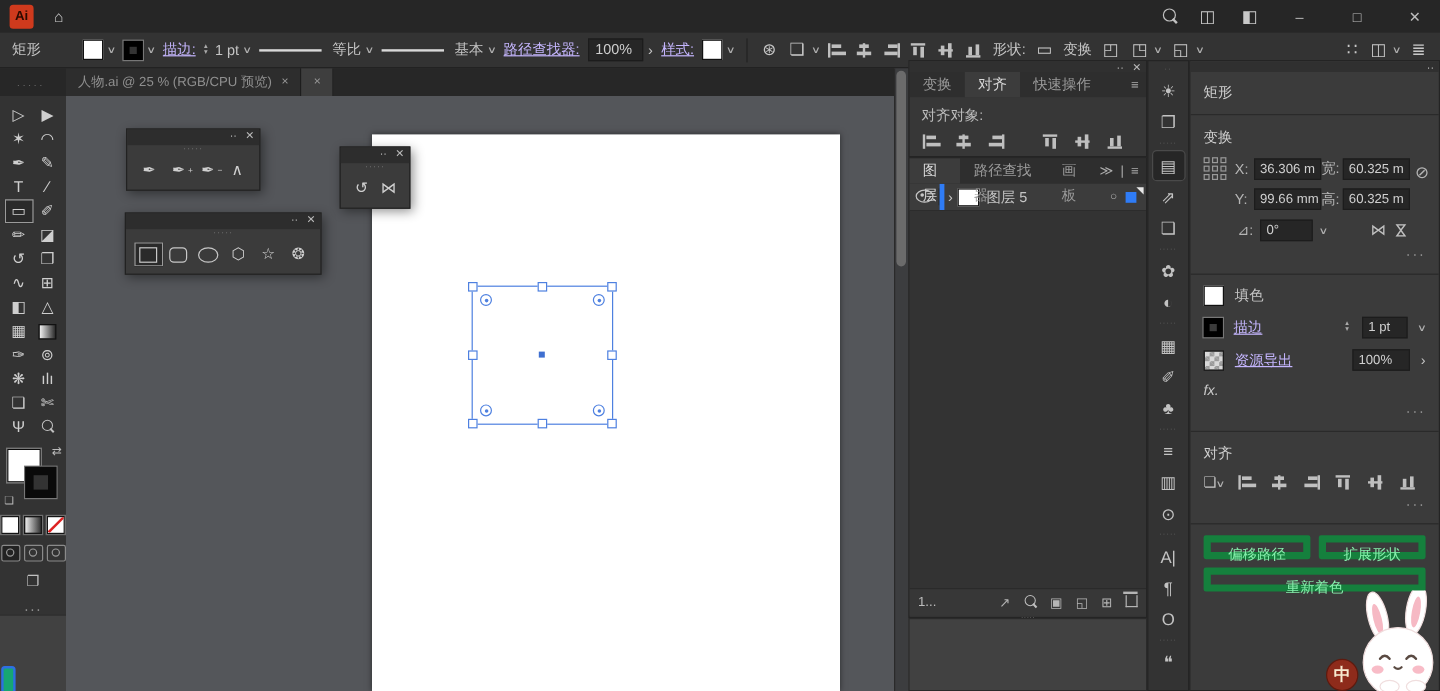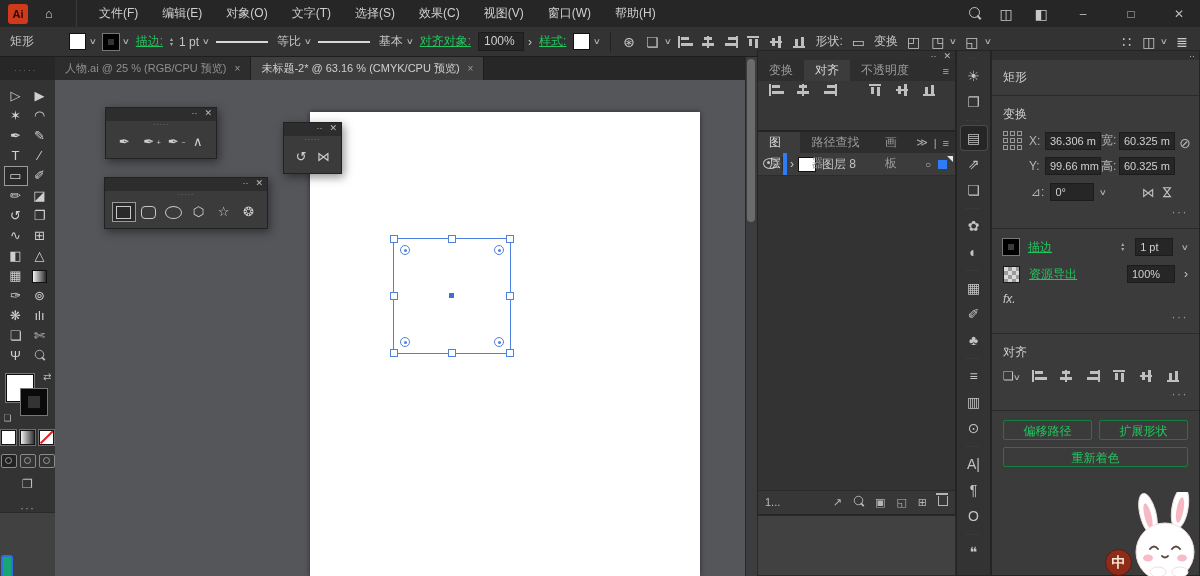--- a/index.html
+++ b/index.html
@@ -12,21 +12,21 @@
   #ailogo{width:20px;height:20px;margin:0 8px 0 8px;border-radius:3px;background:#cf3a1d;color:#2b0a00;font-weight:bold;font-size:11px;display:flex;align-items:center;justify-content:center;}
   .mbtn{width:26px;text-align:center;font-size:13px;color:#cfcfcf;}
   #menus{display:flex;margin-left:14px;border-left:1px solid #3a3a3a;padding-left:10px;}
   .menu-item{padding:0 12px;line-height:27px;color:#cfcfcf;}
   #mb-right{margin-left:auto;display:flex;align-items:center;gap:18px;padding-right:6px;}
   .winbtn{width:30px;text-align:center;color:#bdbdbd;font-size:12px;}
   .magico{display:inline-block;width:9px;height:9px;border:1.7px solid #c0c0c0;border-radius:50%;position:relative;}
   .magico::after{content:"";position:absolute;width:1.8px;height:5px;background:#c0c0c0;left:8px;top:7px;transform:rotate(-45deg);}
   
   #controlbar{left:0;top:27px;width:1200px;height:30px;background:#333333;border-bottom:1px solid #1e1e1e;display:flex;align-items:center;gap:7px;padding-left:10px;box-sizing:border-box;}
-  .link{text-decoration:underline;color:#22c55e;}
+  .link{text-decoration:underline;color:#c4b5fd;}
   .dd{font-size:8px;color:#b0b0b0;transform:scaleX(1.4);display:inline-block;}
   .swatch{width:15px;height:15px;background:#fff;border:1px solid #111;display:inline-block;}
   .swatch.stroke-sw{background:transparent;border:5px solid #000;width:6px;height:6px;box-shadow:0 0 0 1px #777;}
   .field{background:#262626;border:1px solid #1c1c1c;color:#cfcfcf;padding:1px 5px;height:15px;line-height:15px;}
   .stepper{display:inline-flex;flex-direction:column;font-size:6px;color:#aaa;line-height:5px;margin-right:2px;}
   .lineprev{display:inline-block;width:52px;height:2px;background:#d8d8d8;margin-right:5px;}
   .cbgroup{display:flex;align-items:center;gap:4px;}
   .cbicon{font-size:14px;color:#c8c8c8;padding:0 2px;}
   .sep{width:1px;height:20px;background:#222;margin:0 3px;}
   .alico{display:inline-block;width:16px;height:14px;}
@@ -129,47 +129,36 @@
   .tfield{background:#262626;border:1px solid #1c1c1c;height:16px;line-height:16px;padding:0 4px;color:#d0d0d0;font-size:11px;white-space:nowrap;overflow:hidden;}
   .refgrid{display:grid;grid-template-columns:repeat(3,5px);grid-template-rows:repeat(3,5px);gap:2px;}
   .refgrid i{border:1px solid #9a9a9a;}
   #chaincol{position:absolute;right:8px;margin-top:-40px;font-size:14px;color:#b5b5b5;}
   #anglerow{display:flex;align-items:center;gap:6px;margin-top:8px;}
   .flip{font-size:13px;color:#c0c0c0;}
   .flipv{display:inline-block;transform:rotate(90deg);}
   .approw{display:flex;align-items:center;gap:9px;margin:9px 0;}
   .checker{width:15px;height:15px;border:1px solid #1a1a1a;background-image:linear-gradient(45deg,#9a9a9a 25%,transparent 25%,transparent 75%,#9a9a9a 75%),linear-gradient(45deg,#9a9a9a 25%,#d9d9d9 25%,#d9d9d9 75%,#9a9a9a 75%);background-size:8px 8px;background-position:0 0,4px 4px;}
   .fx{font-style:italic;color:#c8c8c8;margin-top:4px;}
-  .qbtn{display:block;background:transparent;border:1px solid #15803d;border-radius:2px;color:#22c55e;font-size:12px;height:20px;line-height:18px;text-align:center;font-family:inherit;}
+  .qbtn{display:block;background:transparent;border:6px solid #15803d;border-radius:2px;color:#86efac;font-size:12px;height:20px;line-height:18px;text-align:center;font-family:inherit;}
   #qrow1{display:flex;gap:7px;margin-bottom:7px;}
   #qrow1 .qbtn{flex:1;}
   .qfull{width:100%;margin-bottom:7px;}
   
   #imebadge{left:1105px;top:549px;width:25px;height:25px;border-radius:50%;background:#8e2b1b;border:1px solid #5e1a0e;color:#f7ead0;font-weight:bold;font-size:14px;display:flex;align-items:center;justify-content:center;}
   #rabbit{left:1128px;top:492px;width:74px;height:84px;}
 </style>
 </head>
 <body>
 
 <div id="app">
 
   <div id="menubar" class="abs">
     <div id="ailogo">Ai</div>
     <div class="mbtn">⌂</div>
-    <div id="menus">
-        <span class="menu-item">文件(F)</span>
-        <span class="menu-item">编辑(E)</span>
-        <span class="menu-item">对象(O)</span>
-        <span class="menu-item">文字(T)</span>
-        <span class="menu-item">选择(S)</span>
-        <span class="menu-item">效果(C)</span>
-        <span class="menu-item">视图(V)</span>
-        <span class="menu-item">窗口(W)</span>
-        <span class="menu-item">帮助(H)</span>
-      </div>
     <div id="mb-right">
       <span><i class="magico"></i></span>
       <span class="cbicon">◫</span>
       <span class="cbicon">◧</span>
       <span class="winbtn">–</span>
       <span class="winbtn">□</span>
       <span class="winbtn">✕</span>
     </div>
   </div>
 
@@ -195,21 +184,21 @@
     <span class="cbgroup">
         <i class="lineprev"></i>
         <span>等比</span>
         <span class="dd">∨</span>
       </span>
     <span class="cbgroup">
         <i class="lineprev"></i>
         <span>基本</span>
         <span class="dd">∨</span>
       </span>
-    <span class="link">对齐对象:</span>
+    <span class="link">路径查找器:</span>
     <span class="cbgroup">
         <span class="field" style="width:34px;">100%</span>
         <span>›</span>
       </span>
     <span class="link">样式:</span>
     <span class="cbgroup">
         <span class="swatch"></span>
         <span class="dd">∨</span>
       </span>
     <span class="sep"></span>
@@ -269,21 +258,20 @@
     <span class="cbicon" style="margin-right:10px;">≣</span>
   </div>
 
   <div id="tabbar" class="abs">
     <div style="width:55px;"></div>
     <div class="doctab">
       <span>人物.ai @ 25 % (RGB/CPU 预览)</span>
       <span class="tabclose">×</span>
     </div>
     <div class="doctab active">
-      <span>未标题-2* @ 63.16 % (CMYK/CPU 预览)</span>
       <span class="tabclose">×</span>
     </div>
   </div>
   <div id="tbardots">·····</div>
 
   <div id="leftcol" class="abs">
     <div id="toolgrid">
         <span class="tool">▷</span>
         <span class="tool">▶</span>
         <span class="tool">✶</span>
@@ -414,25 +402,26 @@
   <div class="panel" style="left:757px;top:50px;width:199px;height:81px;">
     <div class="chromerow">
         <span class="fctrl">
           <span>··</span>
           <span>✕</span>
         </span>
       </div>
     <div class="ptabs">
       <span class="ptab">变换</span>
       <span class="ptab active">对齐</span>
-      <span class="ptab">不透明度</span>
+      <span class="ptab">快速操作</span>
       <span class="ptabs-right">
           <span>≡</span>
         </span>
     </div>
+    <div id="alignobj-label">对齐对象:</div>
     <div class="alignrow">
       <span class="alico"><svg viewBox="0 0 16 14" width="16" height="14">
             <rect x="1" y="1" width="2" height="12"></rect>
             <rect x="4" y="2" width="8" height="3"></rect>
             <rect x="4" y="8" width="12" height="3"></rect>
           </svg></span>
       <span class="alico"><svg viewBox="0 0 16 14" width="16" height="14">
             <rect x="7" y="1" width="2" height="12"></rect>
             <rect x="4" y="2" width="8" height="3"></rect>
             <rect x="2" y="8" width="12" height="3"></rect>
@@ -470,21 +459,21 @@
         <span>≫</span>
         <span>|</span>
         <span>≡</span>
       </span>
     </div>
     <div id="layerrow">
       <span id="eyecol"><i class="eye"></i></span>
       <span id="lyrblue"></span>
       <span>›</span>
       <span id="lyrthumb"></span>
-      <span>图层 8</span>
+      <span>图层 5</span>
       <span id="lyrtarget">○</span>
       <span id="lyrsel"></span>
     </div>
     <div id="layersbody"></div>
     <div id="layersbottom">
       <span id="layerscount">1...</span>
       <span class="lbicon">↗</span>
       <span><i class="magico" style="transform:scale(.85);"></i></span>
       <span class="lbicon">▣</span>
       <span class="lbicon">◱</span>
@@ -561,20 +550,24 @@
         <span class="flabel" style="margin-left:28px;">⊿:</span>
         <span class="tfield" style="width:34px;">0°</span>
         <span class="dd">∨</span>
         <span style="flex:1;"></span>
         <span class="flip">⋈</span>
         <span class="flip flipv">⋈</span>
         <span style="width:8px;"></span>
       </div>
       <div class="moredots">···</div>
       <div class="hr"></div>
+      <div class="approw">
+        <span class="swatch"></span>
+        <span>填色</span>
+      </div>
       <div class="approw">
         <span class="swatch stroke-sw"></span>
         <span class="link">描边</span>
         <span style="flex:1;"></span>
         <span class="stepper">
             <span>▴</span>
             <span>▾</span>
           </span>
         <span class="tfield" style="width:28px;">1 pt</span>
         <span class="dd">∨</span>

